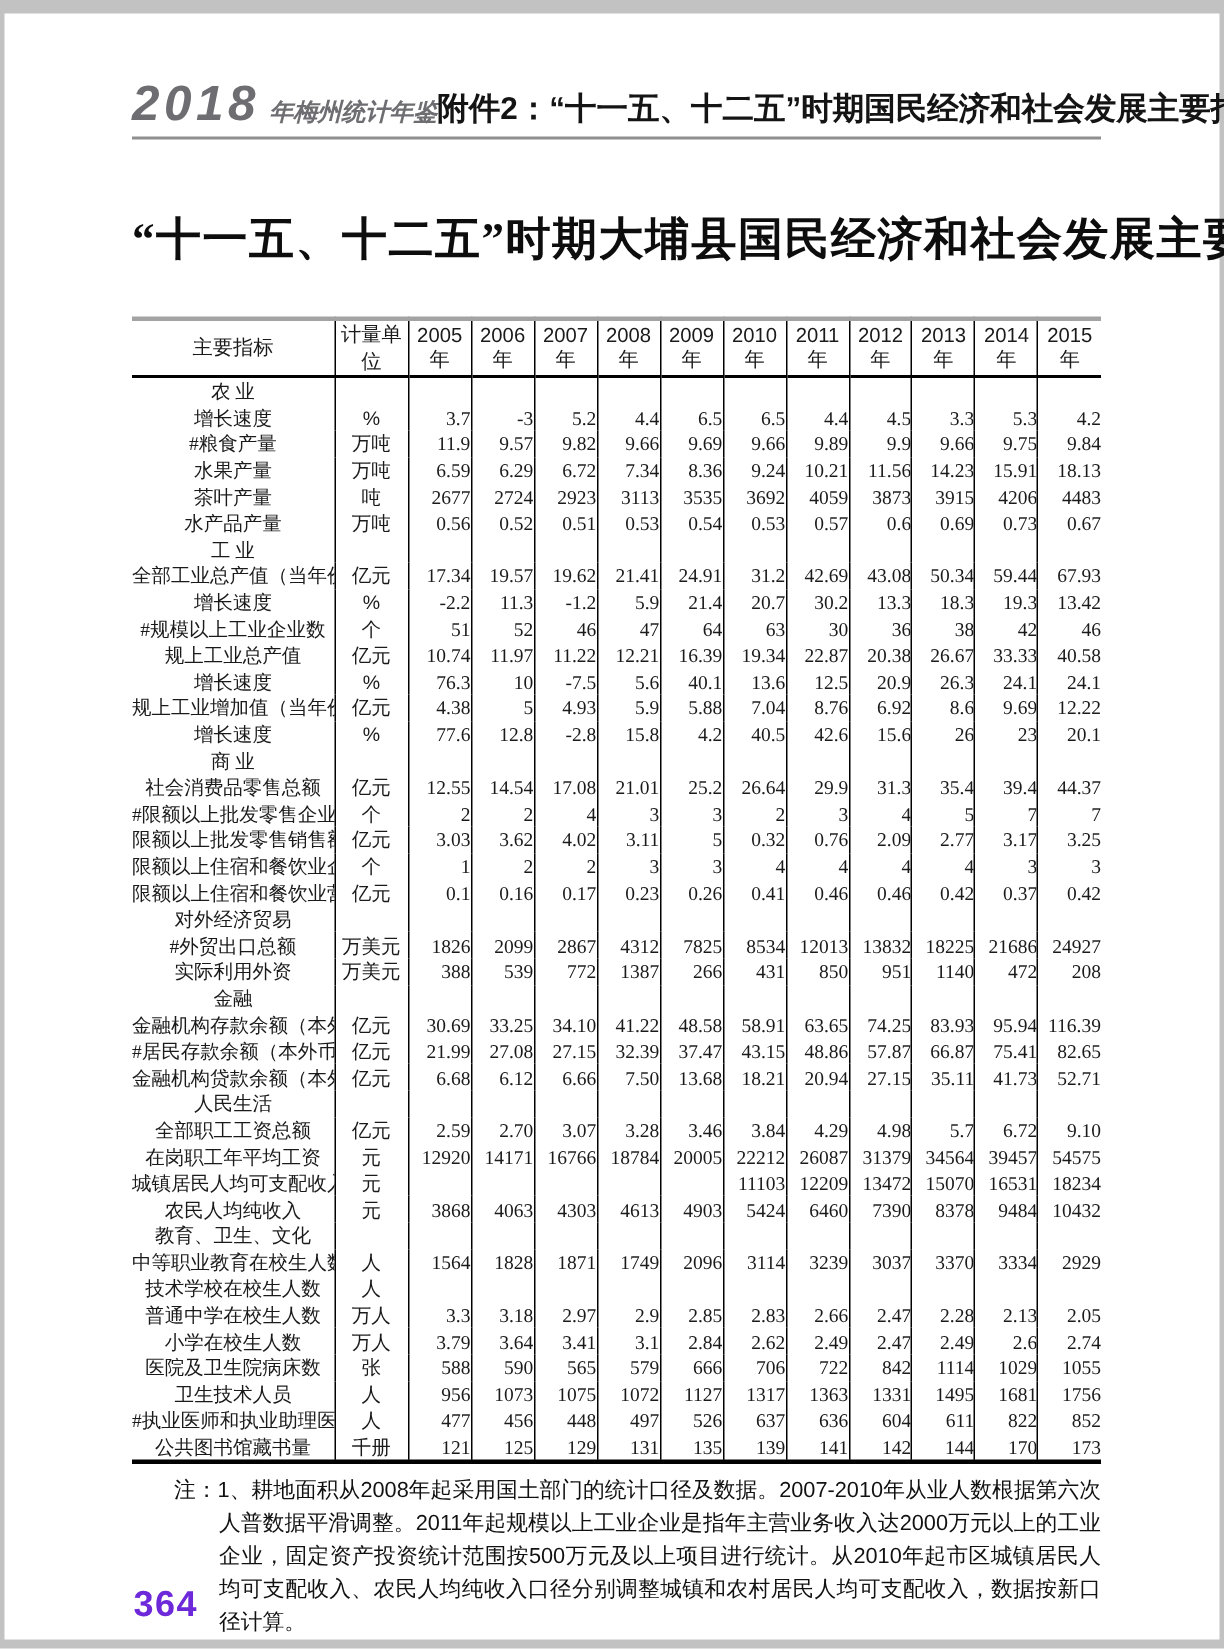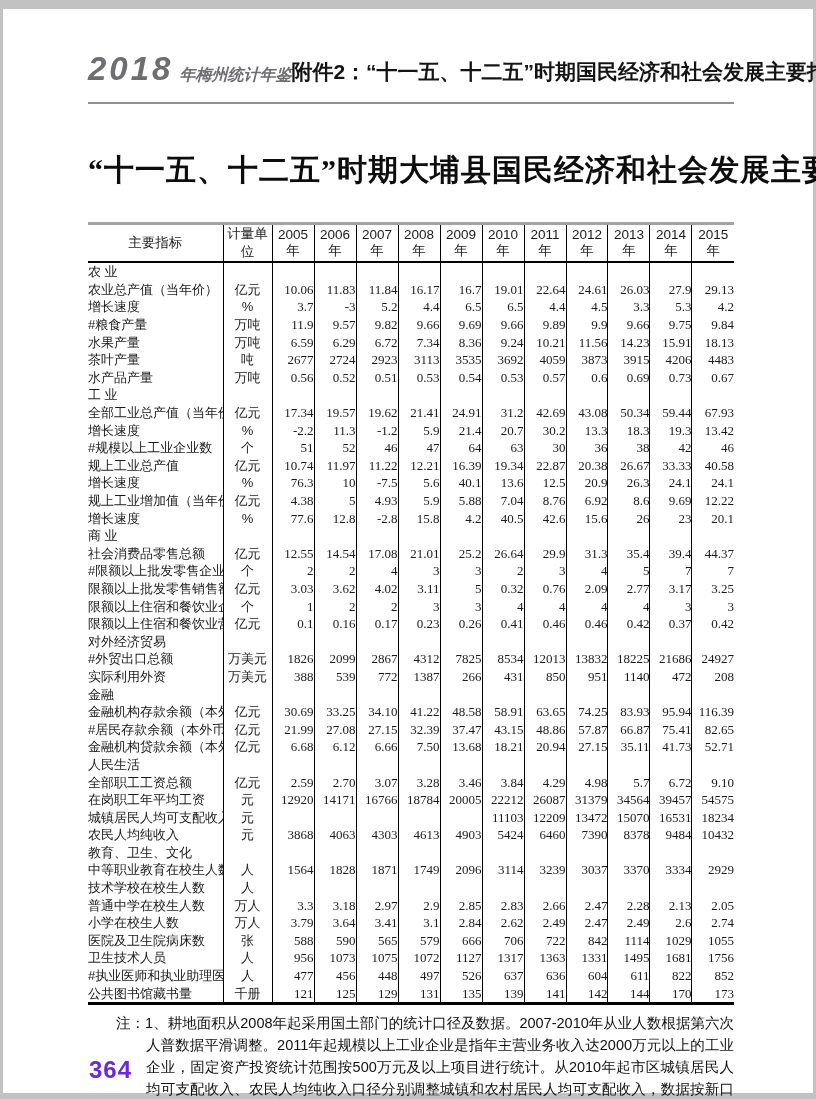--- a/index.html
+++ b/index.html
@@ -9,21 +9,21 @@
     position:relative;overflow:hidden;
   }
   .page{
     position:absolute;left:3px;top:9px;width:810px;height:1084px;
     background:#ffffff;
   }
   .content{padding:0 79px 0 85px;}
   
   .runhead{
     margin-top:41px;height:36px;display:flex;align-items:flex-end;
-    border-bottom:2px solid #8f8f8f;padding-bottom:16px;
+    border-bottom:2px solid #8f8f8f;padding-bottom:5px;
   }
   .brand{color:#6d6d72;font-style:italic;font-weight:bold;white-space:nowrap;}
   .brand-year{font-size:33px;letter-spacing:3px;line-height:1;}
   .brand-rest{font-size:16px;margin-left:6px;}
   .caption{margin-left:auto;font-size:21px;font-weight:bold;color:#141414;white-space:nowrap;}
   
   .title{
     margin-top:46px;text-align:center;font-family:"Liberation Serif",serif;
     font-size:30px;font-weight:bold;letter-spacing:1px;color:#0d0d0d;white-space:nowrap;
   }
@@ -35,21 +35,21 @@
   table.ind th{
     font-weight:normal;font-size:13.5px;text-align:center;vertical-align:middle;
     height:32px;border-bottom:2px solid #000;padding:0;
   }
   table.ind th,table.ind td{border-right:1.6px solid #000;}
   table.ind th:last-child,table.ind td:last-child{border-right:none;}
   table.ind td{
     height:17.6px;padding:0;font-size:13px;line-height:1;vertical-align:middle;
     white-space:nowrap;overflow:hidden;
   }
-  td.lbl{text-align:left;}
+  td.lbl{text-align:center;font-family:Liberation Serif, serif;}
   td.unit{text-align:center;font-size:13px;}
   td.val{
     text-align:right;padding-right:3px;
     font-family:"Liberation Serif",serif;font-size:13.5px;
   }
   .ind0{padding-left:2px;}
   .ind1{padding-left:11px;}
   .ind2{padding-left:27px;}
   
   .note{
@@ -118,35 +118,20 @@
             <td class="val"></td>
             <td class="val"></td>
             <td class="val"></td>
             <td class="val"></td>
             <td class="val"></td>
             <td class="val"></td>
             <td class="val"></td>
             <td class="val"></td>
           </tr>
           <tr>
-            <td class="lbl ind1">农业总产值（当年价）</td>
-            <td class="unit">亿元</td>
-            <td class="val">10.06</td>
-            <td class="val">11.83</td>
-            <td class="val">11.84</td>
-            <td class="val">16.17</td>
-            <td class="val">16.7</td>
-            <td class="val">19.01</td>
-            <td class="val">22.64</td>
-            <td class="val">24.61</td>
-            <td class="val">26.03</td>
-            <td class="val">27.9</td>
-            <td class="val">29.13</td>
-          </tr>
-          <tr>
             <td class="lbl ind2">增长速度</td>
             <td class="unit">%</td>
             <td class="val">3.7</td>
             <td class="val">-3</td>
             <td class="val">5.2</td>
             <td class="val">4.4</td>
             <td class="val">6.5</td>
             <td class="val">6.5</td>
             <td class="val">4.4</td>
             <td class="val">4.5</td>

